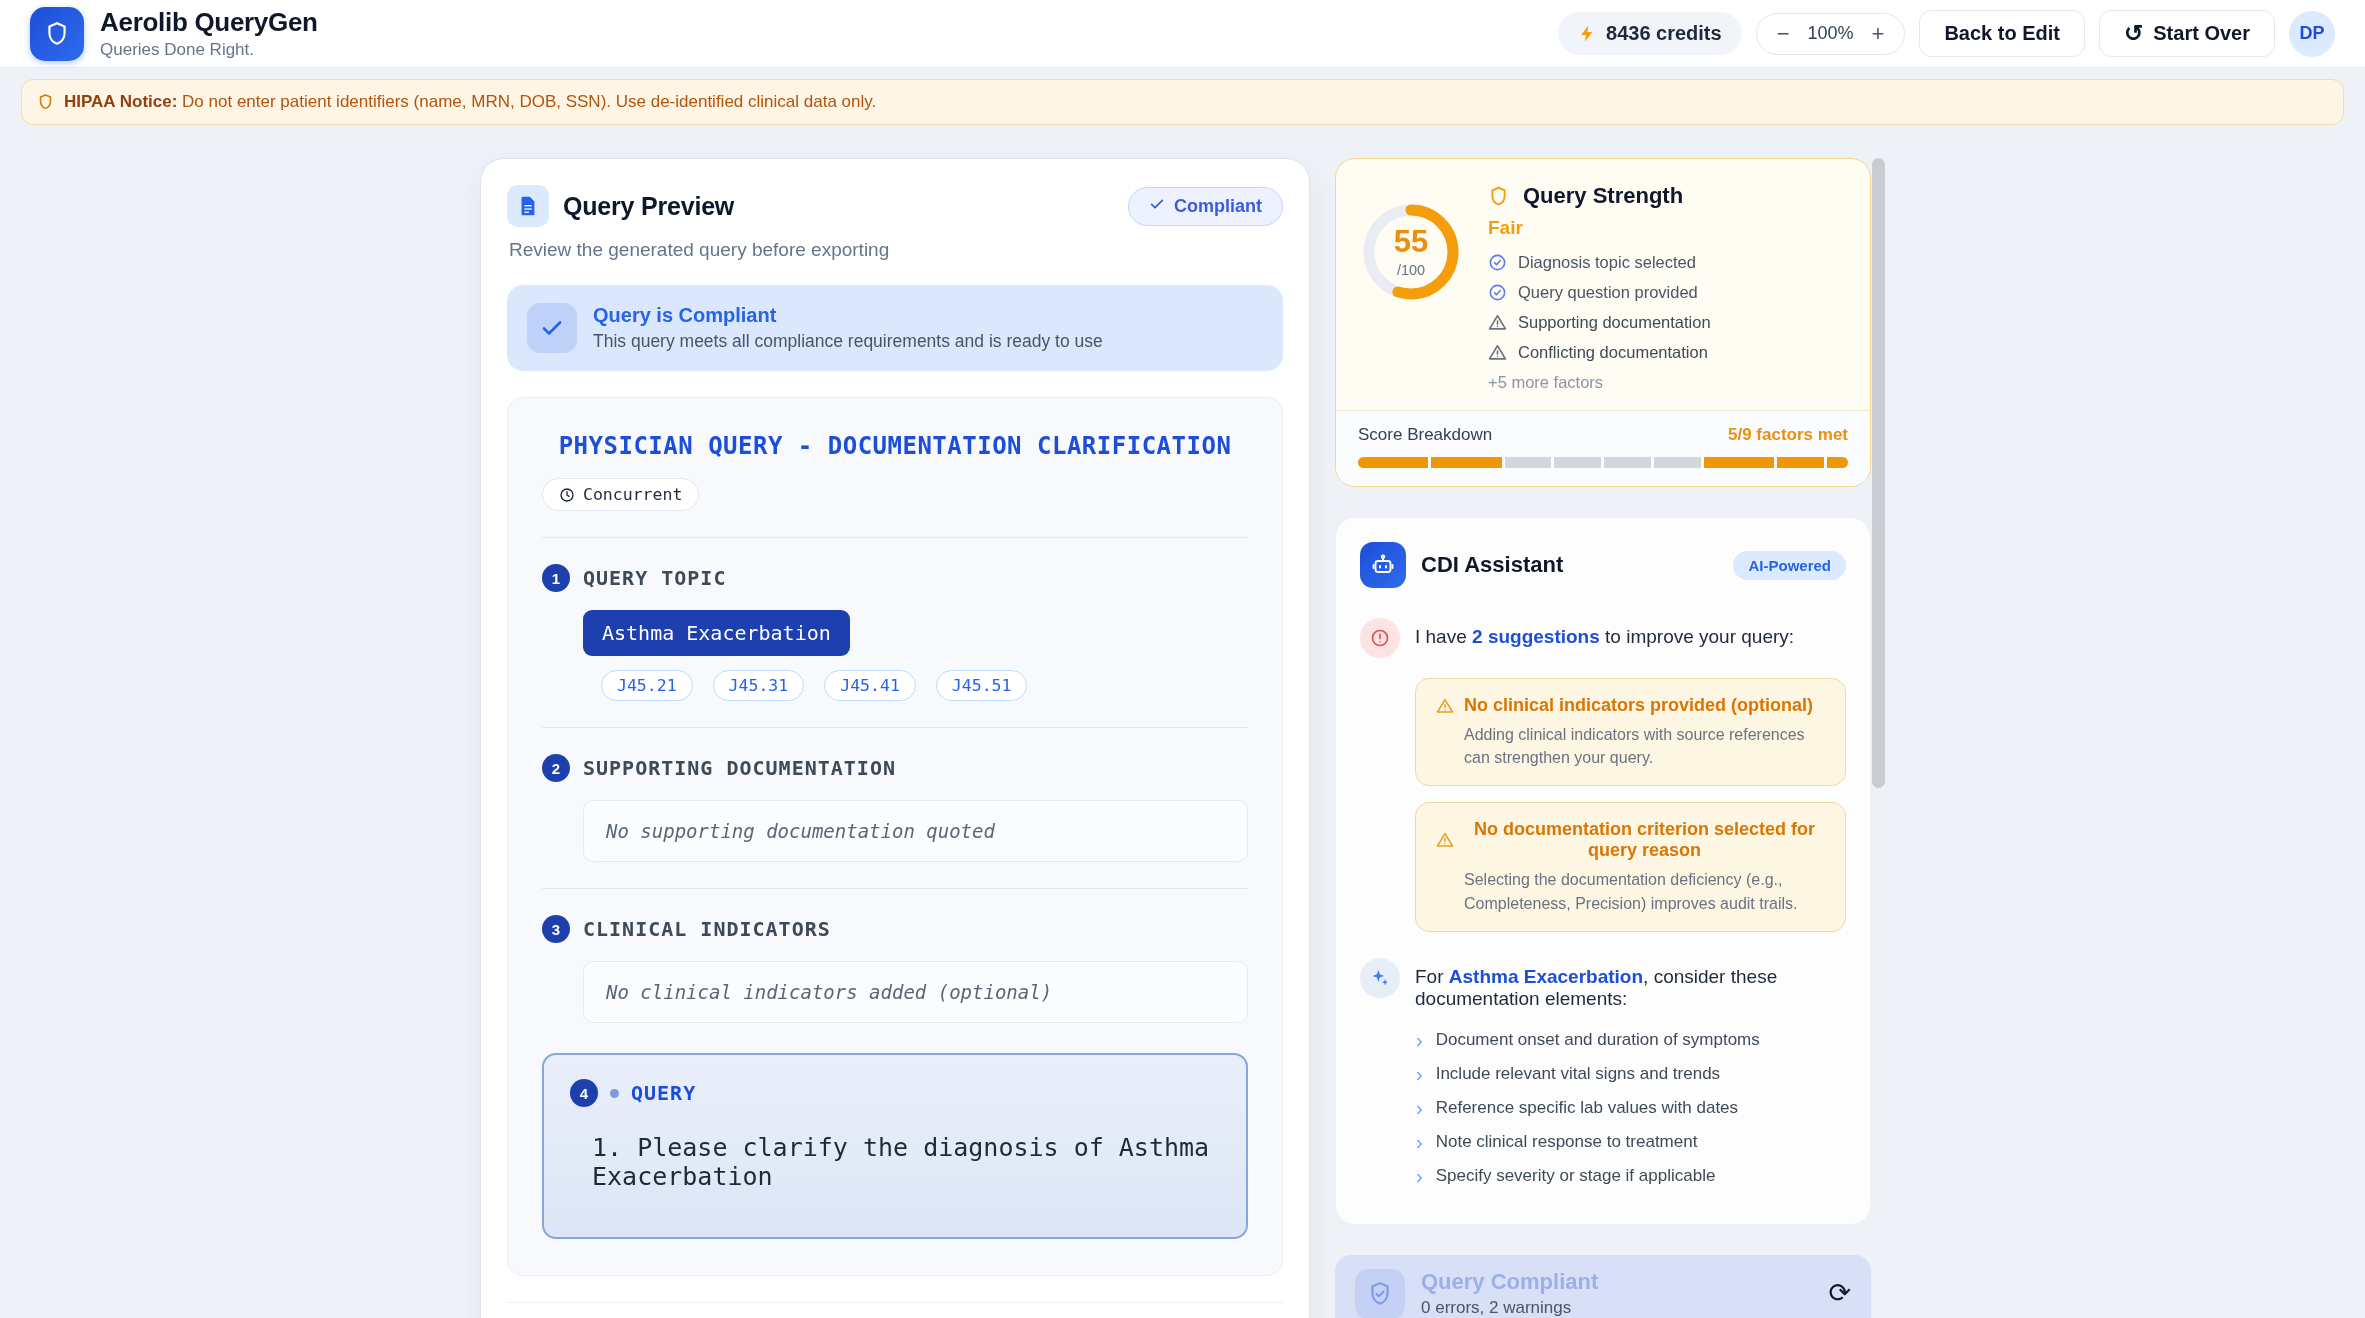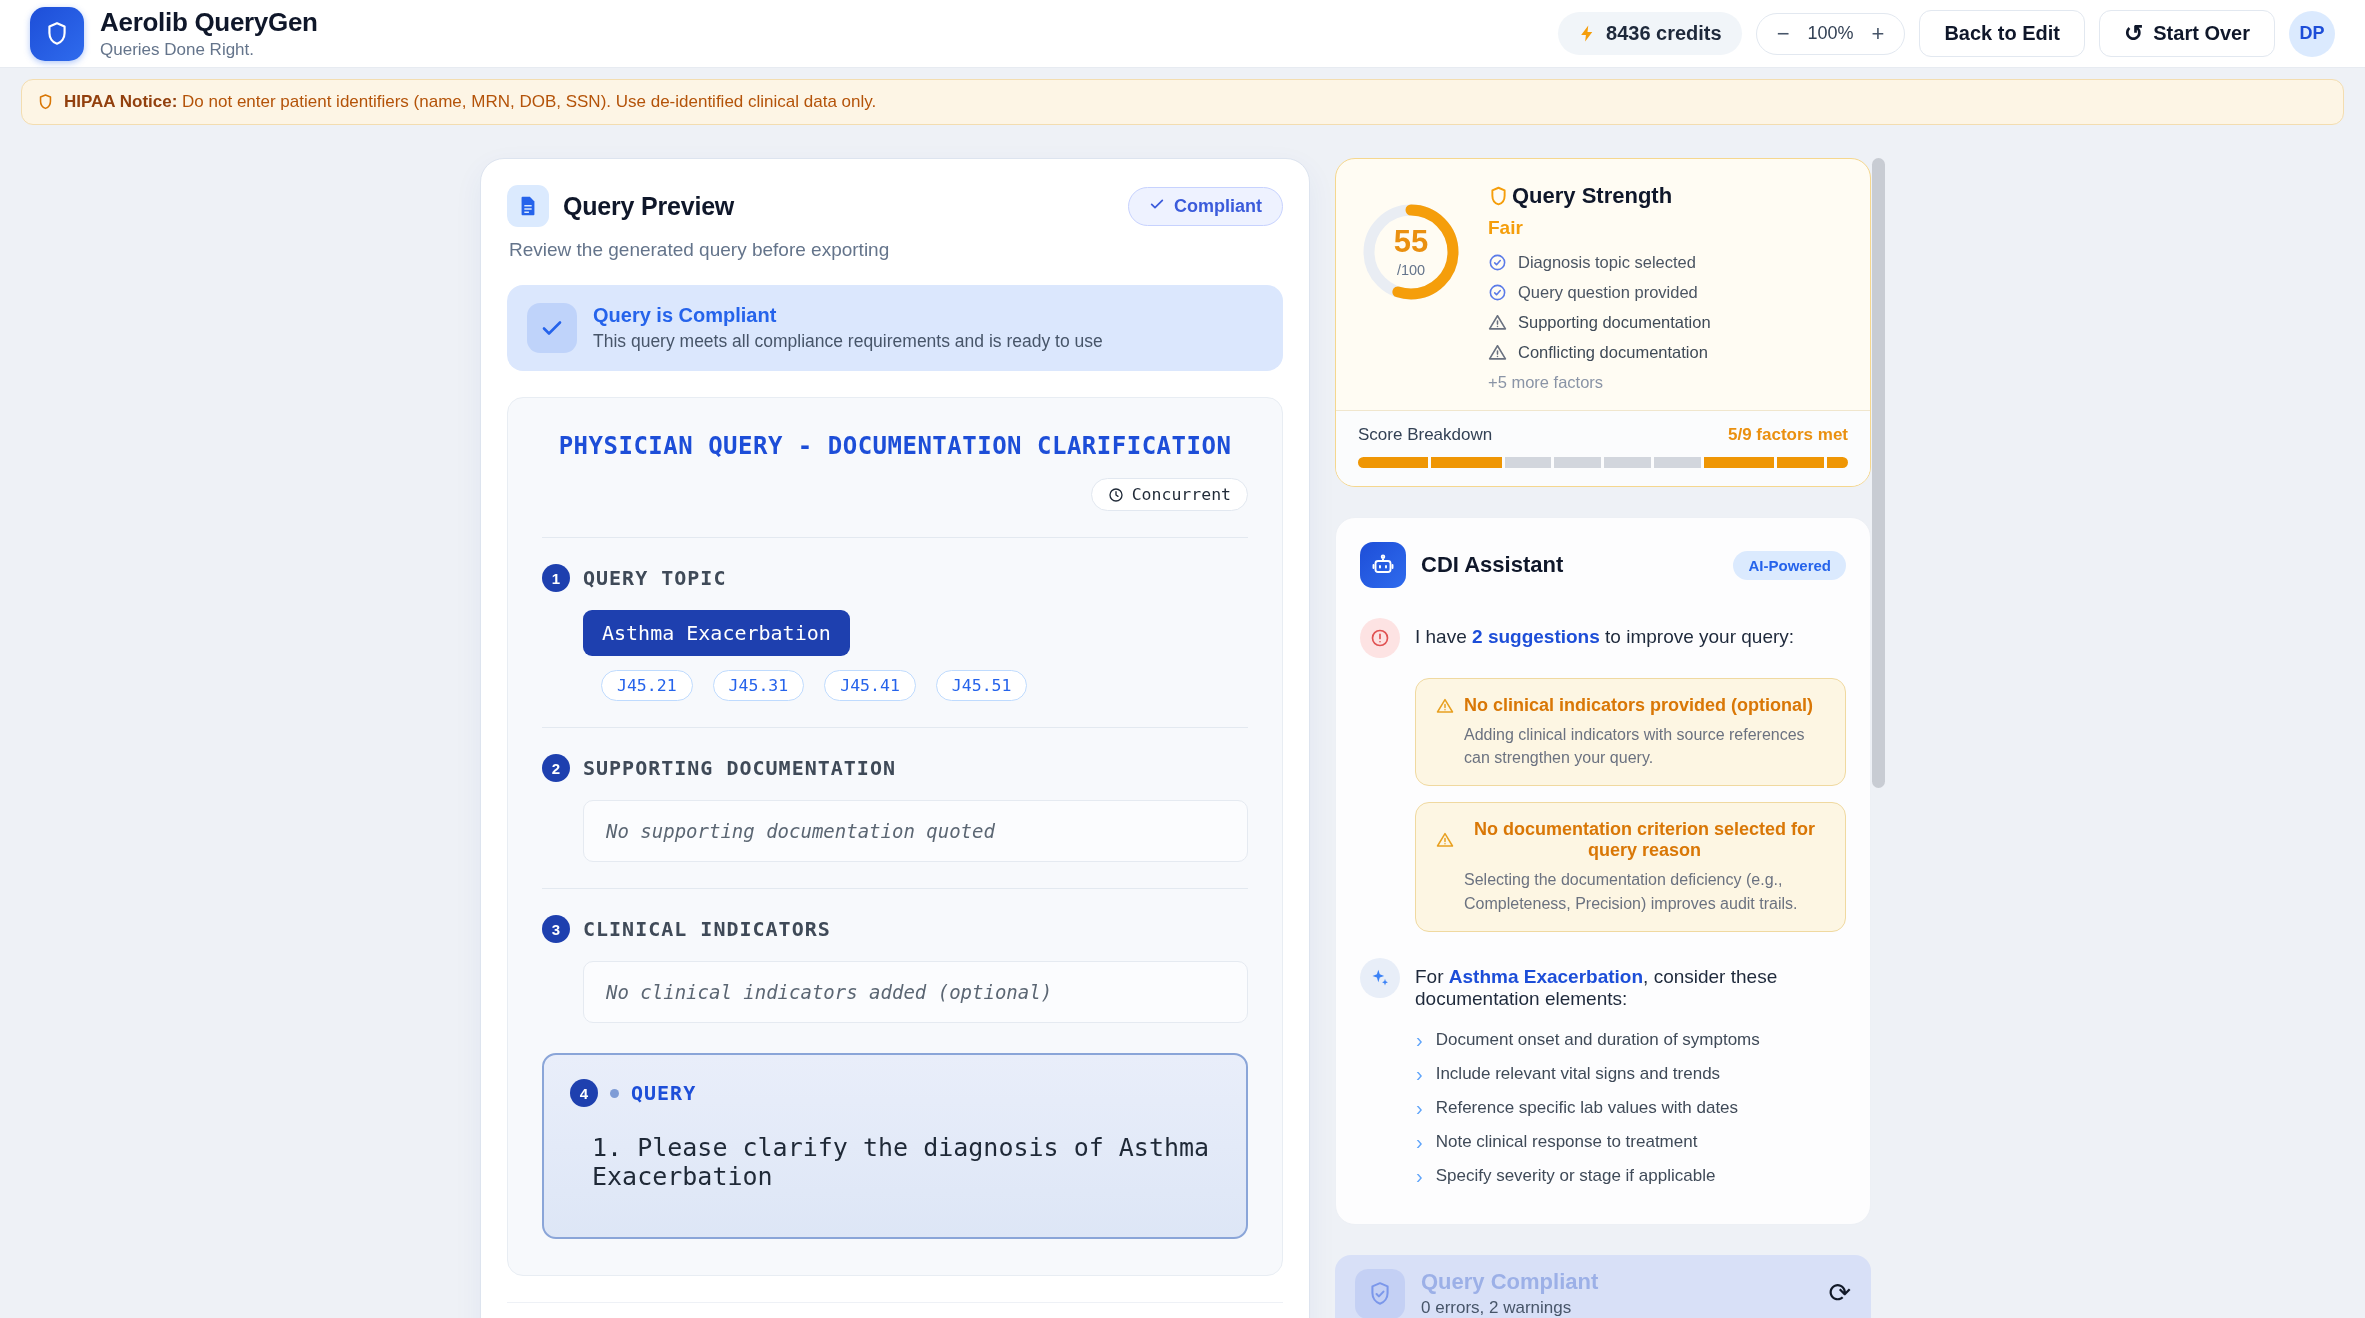--- a/index.html
+++ b/index.html
@@ -37,21 +37,21 @@
   .compliant-badge { display:flex; align-items:flex-start; gap:9px; background:#eef2ff; border:1.5px solid #c7d2fe; color:#3b5bdb; border-radius:999px; padding:8px 20px; font-size:18px; font-weight:600; }
   .qp-sub { font-size:19px; color:#64748b; margin:12px 0 24px 2px; }
 
   .ok-banner { background:#dbe7fd; border-radius:16px; padding:18px 20px; display:flex; gap:16px; align-items:center; margin-bottom:26px; }
   .ok-icon { width:50px; height:50px; border-radius:13px; background:#bfd3fa; display:flex; align-items:center; justify-content:center; flex:none; }
   .ok-title { font-size:20px; font-weight:700; color:#2563eb; }
   .ok-text { font-size:17.5px; color:#475569; margin-top:4px; }
 
   .doc { background:#f7f9fc; border:1.5px solid #e8edf3; border-radius:16px; padding:34px 34px 36px 34px; font-family:"DejaVu Sans Mono", monospace; }
   .doc-title { text-align:center; color:#1d4ed8; font-weight:700; font-size:24px; letter-spacing:.5px; }
-  .doc-badge-row { display:flex; justify-content:flex-end; margin-top:18px; }
+  .doc-badge-row { display:flex; justify-content:flex-start; margin-top:18px; }
   .doc-badge { display:flex; align-items:center; gap:8px; background:#fff; border:1.5px solid #e2e8f0; border-radius:999px; padding:6px 16px; font-size:16.5px; color:#1f2937; }
   .doc-hr { border:none; border-top:1.5px solid #e3e9f0; margin:26px 0; }
   .sect-head { display:flex; align-items:center; gap:13px; margin-bottom:18px; }
   .num { width:28px; height:28px; border-radius:50%; background:#1e40af; color:#fff; font-size:15px; font-weight:700; display:flex; align-items:center; justify-content:center; font-family:"Liberation Sans",sans-serif; flex:none; }
   .sect-label { font-size:20px; font-weight:700; color:#3f4a58; letter-spacing:1px; }
   .sect-body { margin-left:41px; }
   .topic-pill { display:inline-block; background:#1e40af; color:#fff; font-size:20px; padding:11px 19px; border-radius:9px; }
   .codes { display:flex; gap:20px; margin:14px 0 0 18px; }
   .code-pill { border:1.5px solid #bfdbfe; color:#2563eb; border-radius:999px; padding:5px 15px; font-size:16.5px; background:#fff; }
   .empty-box { border:1.5px solid #e5eaf1; background:rgba(255,255,255,.55); border-radius:10px; padding:19px 22px; font-style:italic; font-size:19px; color:#5b6673; }
@@ -70,21 +70,21 @@
   
   .right-panel { width:550px; position:relative; padding-right:14px; }
   .scroll-thumb { position:absolute; right:0; top:0; width:13px; height:630px; border-radius:8px; background:#c8ccd3; }
 
   .strength-card { background:#fffcf3; border:1.5px solid #f5d78e; border-radius:20px; overflow:hidden; margin-bottom:30px; }
   .strength-top { display:flex; gap:26px; padding:24px 24px 18px 24px; }
   .gauge-wrap { position:relative; width:102px; height:102px; flex:none; margin-top:18px; }
   .gauge-num { position:absolute; inset:0; display:flex; flex-direction:column; align-items:center; justify-content:center; }
   .gauge-val { font-size:31px; font-weight:700; color:#ea9010; line-height:1; }
   .gauge-max { font-size:14.5px; color:#64748b; margin-top:5px; }
-  .strength-title-row { display:flex; align-items:center; gap:3px; }
+  .strength-title-row { display:flex; align-items:center; gap:14px; }
   .strength-title { font-size:22px; font-weight:700; }
   .strength-rating { font-size:19px; font-weight:600; color:#f59e0b; margin:8px 0 14px 0; }
   .factor { display:flex; align-items:center; gap:11px; font-size:16.5px; color:#4b5563; margin-bottom:11px; }
   .factor.warn { color:#3f4a57; }
   .more-factors { font-size:16.5px; color:#8a94a6; margin-top:2px; }
   .strength-foot { border-top:1.5px solid #f0e6cd; background:#fbfcfd; padding:14px 22px 18px 22px; }
   .breakdown-row { display:flex; justify-content:space-between; align-items:center; margin-bottom:12px; }
   .breakdown-label { font-size:17px; color:#334155; }
   .factors-met { font-size:17px; font-weight:600; color:#ea9010; }
   .seg-bar { display:flex; gap:3px; height:11px; border-radius:6px; overflow:hidden; }

